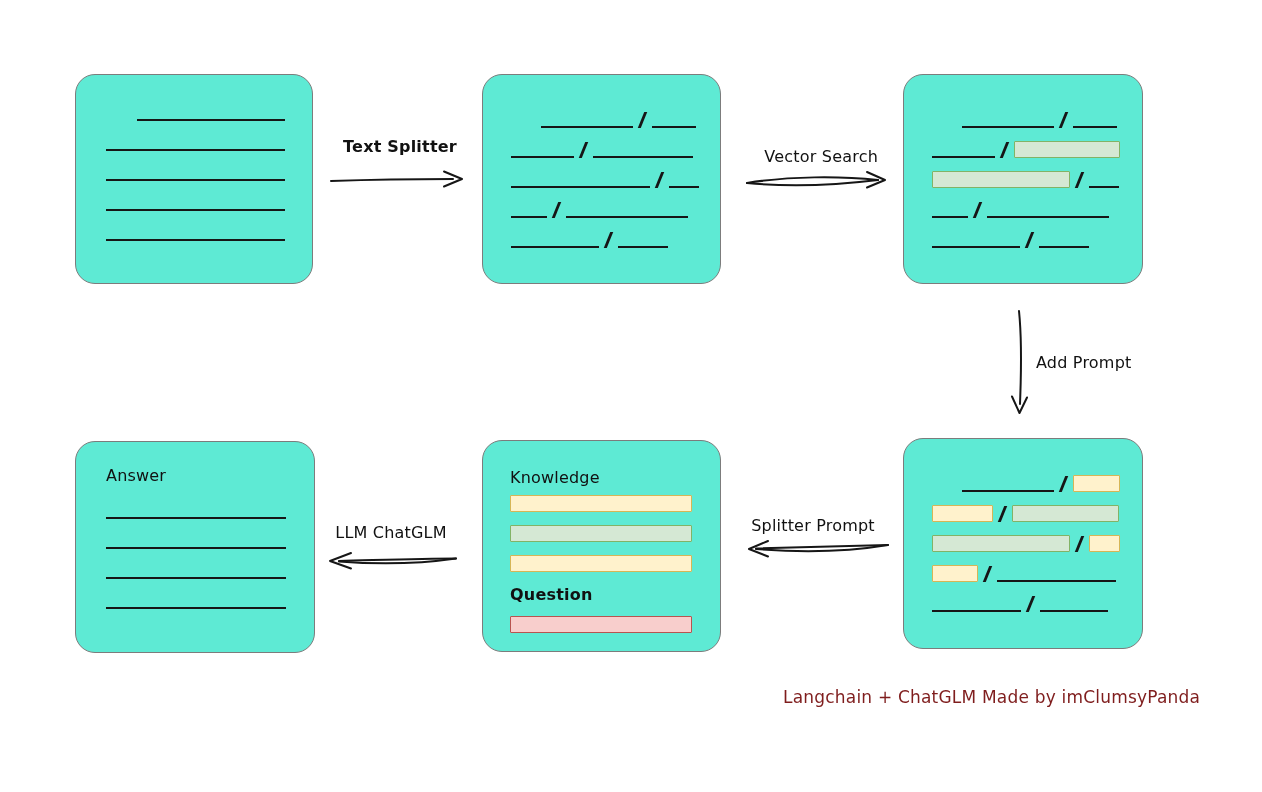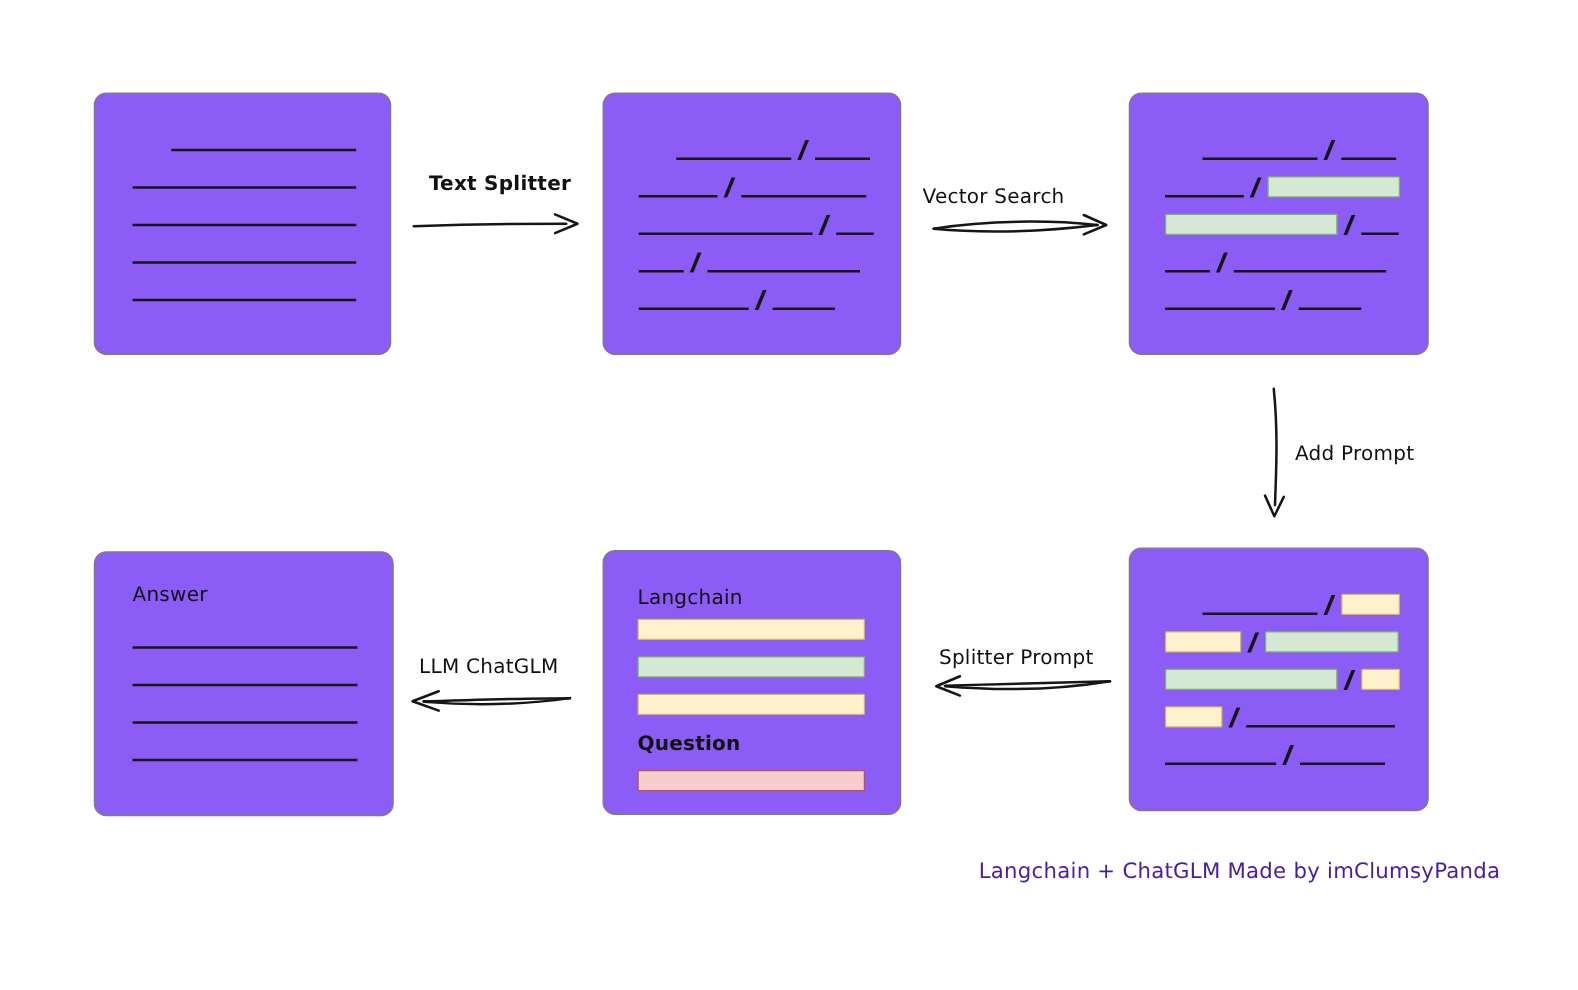--- a/index.html
+++ b/index.html
@@ -1,44 +1,44 @@
 <!DOCTYPE html>
 <html><head>
 <meta charset="utf-8">
 <style>
   html,body{margin:0;padding:0;background:#fff;}
   body{font-family:"DejaVu Sans","Liberation Sans",sans-serif;color:#111;}
   .canvas{position:relative;width:1262px;height:792px;background:#ffffff;overflow:hidden;}
   .arrow-layer{position:absolute;left:0;top:0;width:1262px;height:792px;}
   .arrow-layer path{stroke:#161616;stroke-width:2;fill:none;stroke-linecap:round;stroke-linejoin:round;}
-  .node{position:absolute;box-sizing:border-box;background:#8b5cf6;border:1.5px solid #7c7c7c;border-radius:10px;}
+  .node{position:absolute;box-sizing:border-box;background:#5eead4;border:1.5px solid #7c7c7c;border-radius:20px;}
   .box-document{left:75px;top:74px;width:238px;height:210px;padding:28px 24px 0 30px;}
   .box-split{left:482px;top:74px;width:239px;height:210px;padding:35px 24px 0 28px;}
   .box-matched{left:903px;top:74px;width:240px;height:210px;padding:35px 24px 0 28px;}
   .box-context{left:903px;top:438px;width:240px;height:211px;padding:35px 24px 0 28px;}
   .box-prompt{left:482px;top:440px;width:239px;height:212px;padding:27px 24px 0 27px;}
   .box-answer{left:75px;top:441px;width:240px;height:212px;padding:24px 24px 0 30px;}
   .chunk-row{display:flex;align-items:flex-end;height:18px;margin-bottom:12px;}
   .bar-rows .chunk-row{height:17px;margin-bottom:13px;}
   .seg{box-sizing:border-box;display:block;flex:none;}
   .seg.line{height:100%;border-bottom:2px solid #161616;}
   .seg.slash{width:2.5px;height:16px;background:#161616;transform:skewX(-22deg);margin:0 8px;}
   .seg.green{height:17px;background:#d5e8d4;border:1.5px solid #82b366;border-radius:1px;}
   .seg.yellow{height:17px;background:#fff2cc;border:1.5px solid #d6b656;border-radius:1px;}
   .seg.red{height:17px;background:#f8cecc;border:1.5px solid #b85450;border-radius:1px;}
   .node-label{font-size:16px;line-height:20px;color:#111;margin-bottom:7px;letter-spacing:0.2px;}
   .answer-label{margin-bottom:15px;}
   .question-label{margin-bottom:11px;font-weight:bold;}
   .arrow-label{position:absolute;font-size:16px;line-height:19px;color:#111;white-space:nowrap;letter-spacing:0.2px;}
   .lbl-text-splitter{left:330px;top:137px;width:140px;text-align:center;font-weight:bold;}
-  .lbl-vector-search{left:738px;top:147px;width:140px;text-align:left;}
+  .lbl-vector-search{left:738px;top:147px;width:140px;text-align:right;}
   .lbl-add-context{left:1036px;top:353px;}
   .lbl-generate-prompt{left:733px;top:516px;width:160px;text-align:center;}
   .lbl-llm-response{left:322px;top:523px;width:138px;text-align:center;}
-  .caption{position:absolute;left:783px;top:687px;font-size:17px;color:#4c1d95;white-space:nowrap;letter-spacing:0.2px;}
+  .caption{position:absolute;left:783px;top:687px;font-size:17px;color:#7f1d1d;white-space:nowrap;letter-spacing:0.2px;}
 </style>
 </head>
 <body>
 
 <div class="canvas">
 
   <svg class="arrow-layer" width="1262" height="792" viewBox="0 0 1262 792" aria-hidden="true">
     <g>
       <path d="M331,181 C375,179.5 420,179 453,179"></path>
       <path d="M444,171.5 L462,179 L444,186.5"></path>
@@ -168,21 +168,21 @@
         </div>
         <div class="chunk-row">
           <span class="seg line" style="width: 89px;"></span>
           <span class="seg slash"></span>
           <span class="seg line" style="width: 68px;"></span>
         </div>
       </div>
   </div>
 
   <div class="node box-prompt">
-    <div class="node-label">Langchain</div>
+    <div class="node-label">Knowledge</div>
     <div class="rows bar-rows">
         <div class="chunk-row">
           <span class="seg yellow" style="width: 182px;"></span>
         </div>
         <div class="chunk-row">
           <span class="seg green" style="width: 182px;"></span>
         </div>
         <div class="chunk-row">
           <span class="seg yellow" style="width: 182px;"></span>
         </div>

